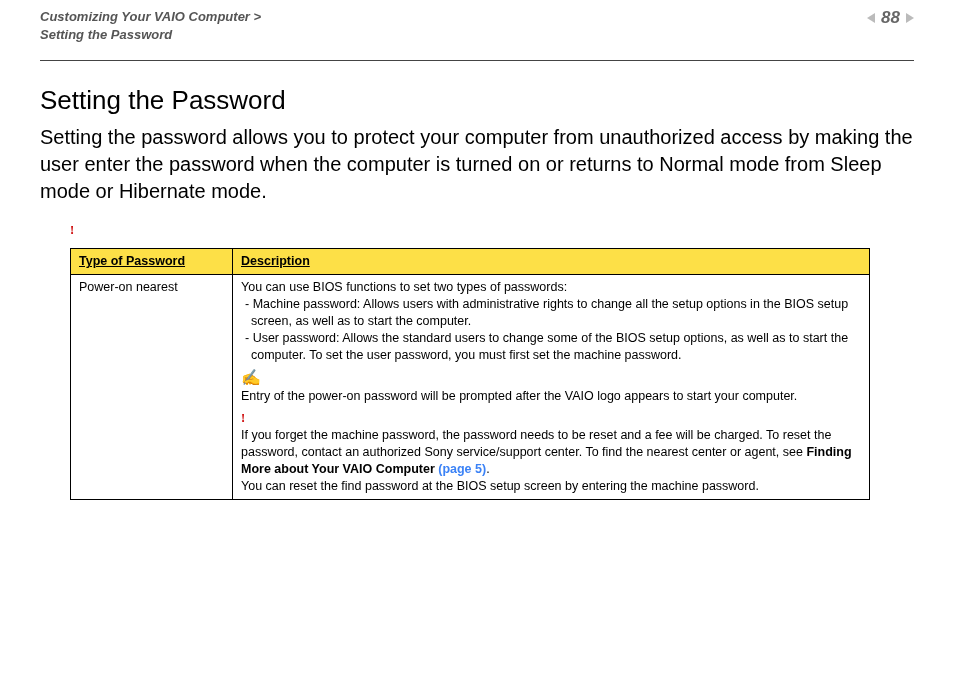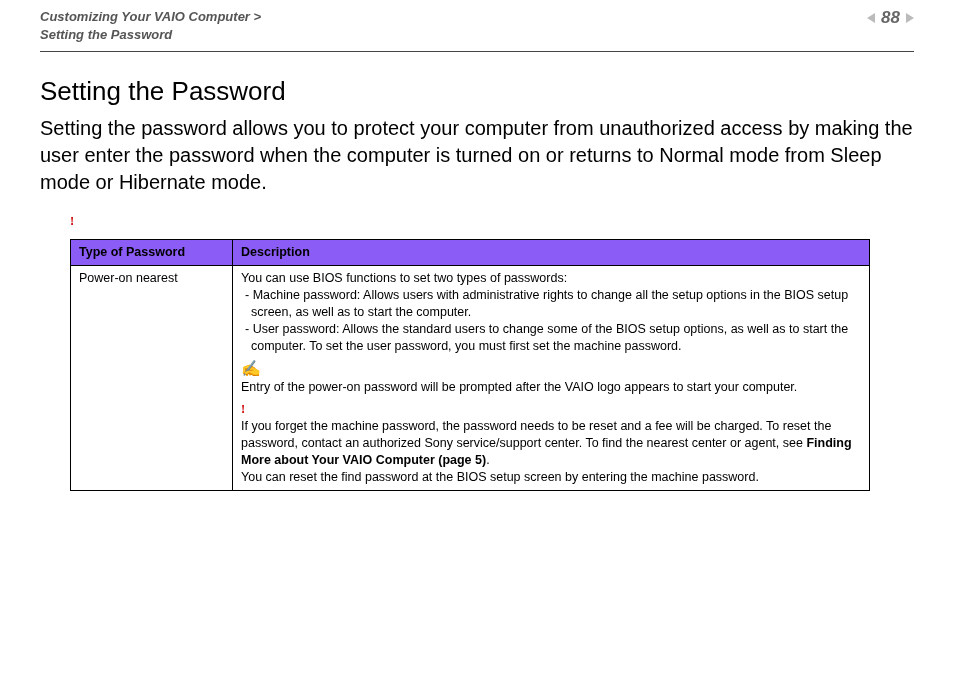--- a/index.html
+++ b/index.html
@@ -14,21 +14,21 @@
     position: relative;
   }
   .page {
     padding: 8px 40px 20px 40px;
   }
   .header {
     display: flex;
     justify-content: space-between;
     align-items: flex-start;
     border-bottom: 1px solid #444;
-    padding-bottom: 7px;
+    padding-bottom: 16px;
     margin-bottom: 24px;
   }
   .breadcrumb {
     font-weight: bold;
     font-style: italic;
     color: #555;
     font-size: 13px;
     line-height: 1.4;
   }
   .pager {
@@ -64,29 +64,29 @@
     margin-left: 30px;
     font-size: 12.5px;
   }
   th, td {
     border: 1px solid #000;
     text-align: left;
     vertical-align: top;
     padding: 4px 8px;
     line-height: 1.35;
   }
-  th { font-weight: bold; background: #8b5cf6; }
+  th { font-weight: bold; background: #fde047; text-decoration: underline; }
   td.col1 { width: 145px; }
   .note-icon {
     display:inline-block;
     color:#777; font-size:16px; line-height:1;
     margin-top:6px;
   }
   .bold { font-weight: bold; }
-  .link { color: #000000; font-weight: bold; }
+  .link { color: #3b82f6; font-weight: bold; }
   .cell-sub { margin-top:6px; }
   .indent-list div { padding-left: 10px; text-indent: -6px; }
 </style>
 </head>
 <body>
 
 <div class="page">
   <div class="header">
     <div class="breadcrumb">
       <span>Customizing Your VAIO Computer &gt;</span><br>

